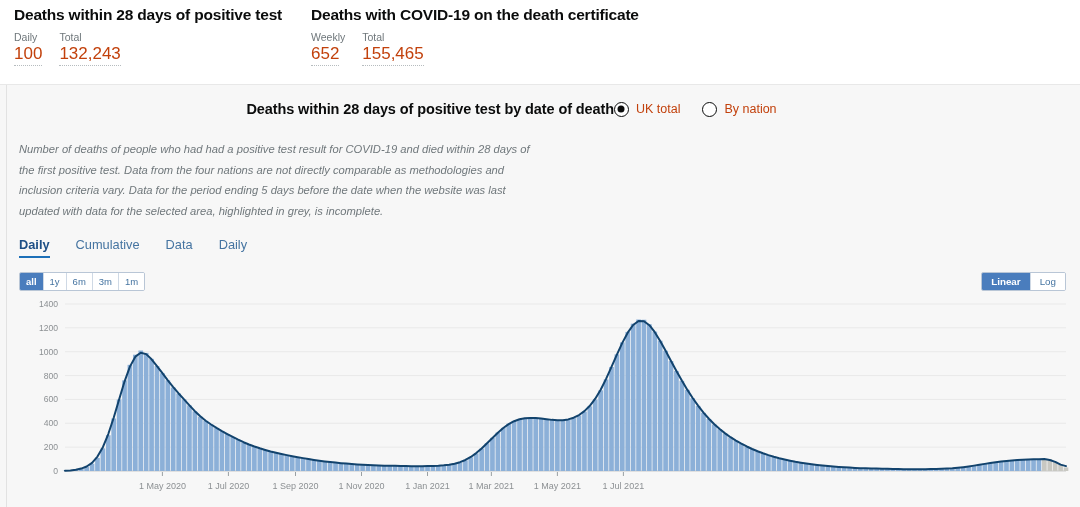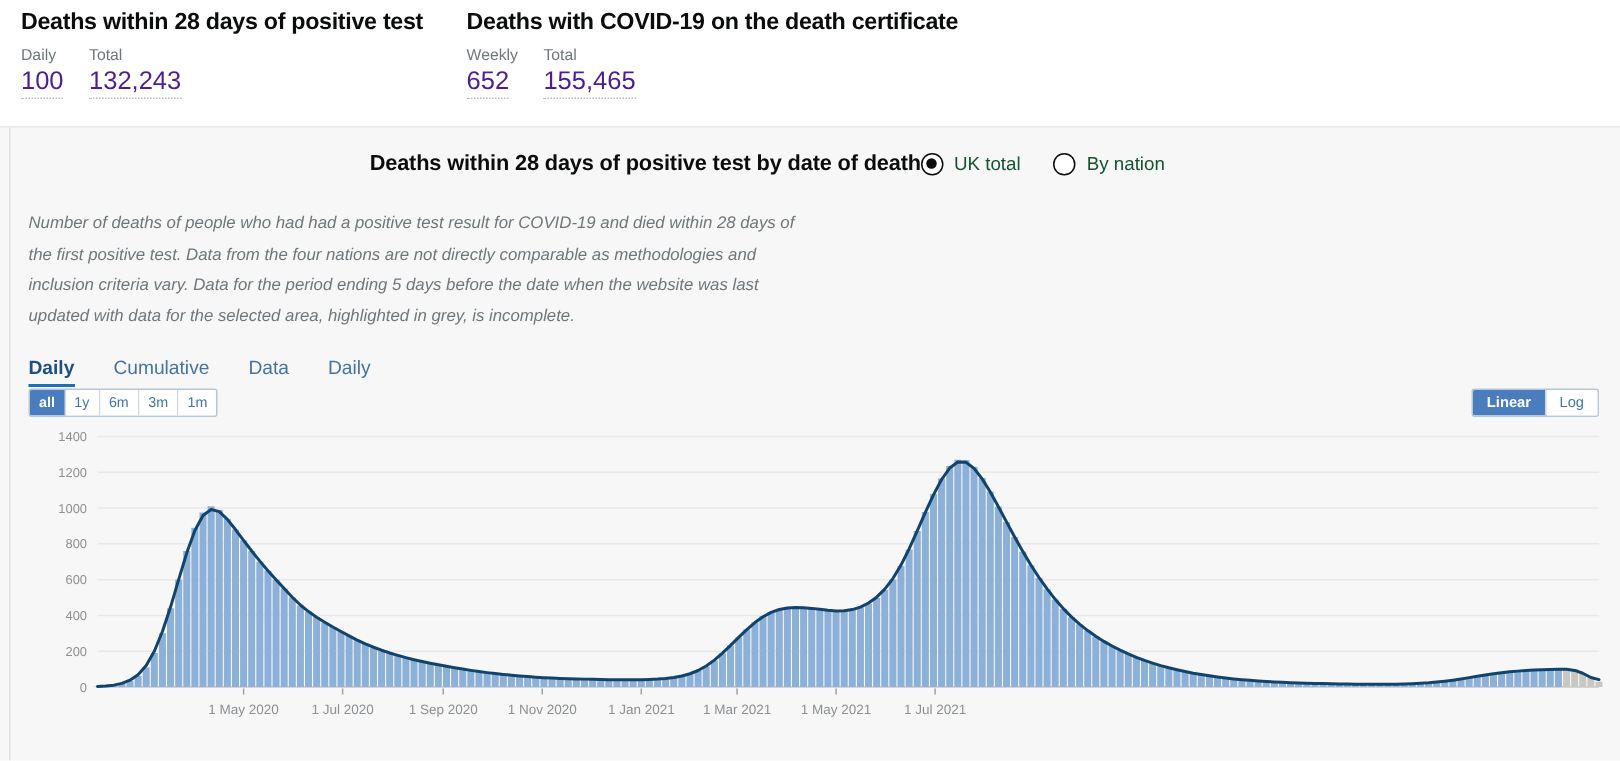--- a/index.html
+++ b/index.html
@@ -32,21 +32,21 @@
   .metric-fig { margin-right:17px; }
   .metric-label {
     font-size:10.5px;
     color:#6f777b;
     line-height:12px;
     margin-bottom:1px;
   }
   .metric-value {
     font-size:17px;
     line-height:19px;
-    color:#4c1d95;
+    color:#c2410c;
     border-bottom:1.5px dotted #b6bcbf;
     padding-bottom:2px;
     display:inline-block;
   }
 
   
   .panel {
     position:relative;
     height:423px;
     background:#f7f7f7;
@@ -82,21 +82,21 @@
   }
   .radio-opt.checked .radio-mark::after {
     content:"";
     position:absolute;
     width:7px; height:7px;
     border-radius:50%;
     background:#0b0c0c;
     left:50%; top:50%;
     transform:translate(-50%,-50%);
   }
-  .radio-label { font-size:12.5px; color:#14532d; }
+  .radio-label { font-size:12.5px; color:#c2410c; }
 
   .desc {
     margin:22px 0 0 0;
     font-size:11.2px;
     line-height:20.5px;
     color:#6f777b;
     max-width:525px;
     font-style:italic;
   }
 
@@ -110,20 +110,21 @@
     border-bottom:2px solid transparent;
   }
   .tab.active {
     color:#1d4f86;
     font-weight:bold;
     border-bottom:2.5px solid #1d70b8;
   }
 
   
   .controls {
+    margin-top:13px;
     height:18px;
     position:relative;
   }
   .seg { display:inline-flex; border:1px solid #b9c6d6; border-radius:2px; overflow:hidden; background:#fff; }
   .seg-btn {
     font-size:9.5px;
     padding:3px 6px 3px 6px;
     color:#4574a1;
     background:#fff;
     border-right:1px solid #cfd9e5;

